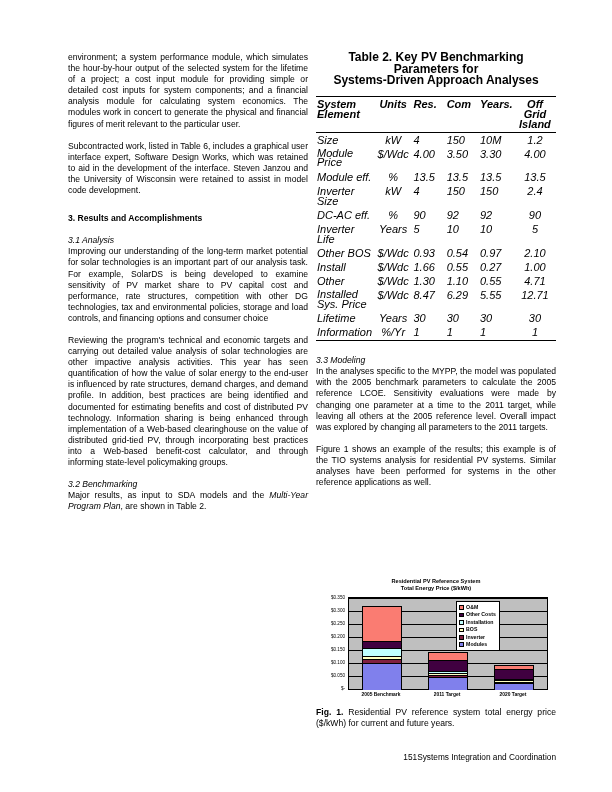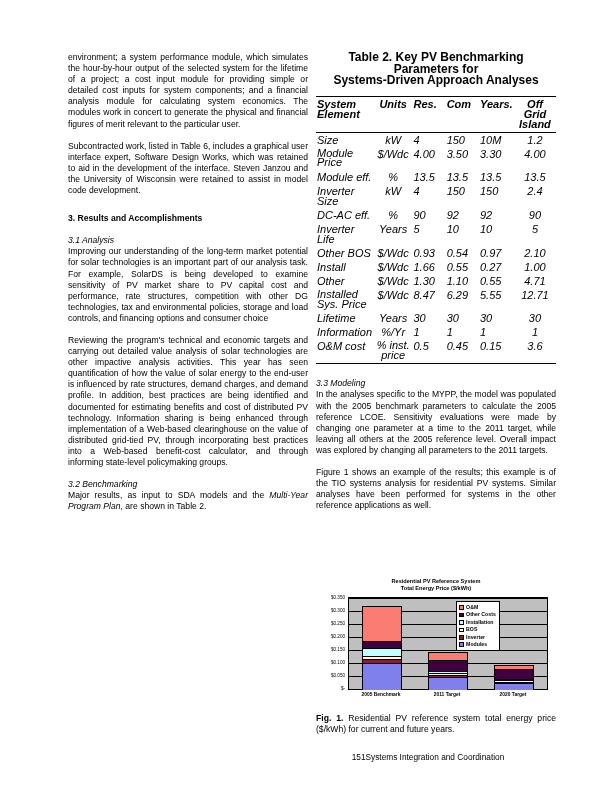--- a/index.html
+++ b/index.html
@@ -166,36 +166,35 @@
   }
   .swatch {
     width: 4.6px;
     height: 4.6px;
     border: 0.7px solid #000;
     margin-right: 2.5px;
     flex: 0 0 auto;
     box-sizing: border-box;
   }
   .fig-caption {
-    margin-top: 6px;
     font-size: 8.6px;
     line-height: 11.1px;
     text-align: justify;
   }
   .fig-caption b { font-weight: bold; }
 
   
   .footer {
     position: absolute;
     left: 68px;
     right: 56px;
     top: 752px;
     font-size: 8.3px;
     display: flex;
-    justify-content: center;
+    justify-content: flex-end;
   }
   .footer .pageno { margin-left: 232px; }
 </style>
 </head>
 <body>
 
 <div class="page">
 
   <div class="col col-left">
     <p class="body">environment; a system performance module, which simulates the hour-by-hour output of the selected system for the lifetime of a project; a cost input module for providing simple or detailed cost inputs for system components; and a financial analysis module for calculating system economics. The modules work in concert to generate the physical and financial figures of merit relevant to the particular user.</p>
@@ -321,28 +320,20 @@
           <td class="c-num">30</td>
           <td class="c-last">30</td>
         </tr>
         <tr>
           <td class="c-elem">Information</td>
           <td class="c-unit">%/Yr</td>
           <td class="c-num">1</td>
           <td class="c-num">1</td>
           <td class="c-num">1</td>
           <td class="c-last">1</td>
-        </tr>
-        <tr>
-          <td class="c-elem">O&amp;M cost</td>
-          <td class="c-unit wrap2">% inst. price</td>
-          <td class="c-num">0.5</td>
-          <td class="c-num">0.45</td>
-          <td class="c-num">0.15</td>
-          <td class="c-last">3.6</td>
         </tr>
       </tbody>
     </table>
 
     <div style="height:14px"></div>
     <p class="sub-head">3.3 Modeling</p>
     <p class="body">In the analyses specific to the MYPP, the model was populated with the 2005 benchmark parameters to calculate the 2005 reference LCOE. Sensitivity evaluations were made by changing one parameter at a time to the 2011 target, while leaving all others at the 2005 reference level. Overall impact was explored by changing all parameters to the 2011 targets.</p>
     <p class="body">Figure 1 shows an example of the results; this example is of the TIO systems analysis for residential PV systems.  Similar analyses have been performed for systems in the other reference applications as well.</p>
   </div>
 

